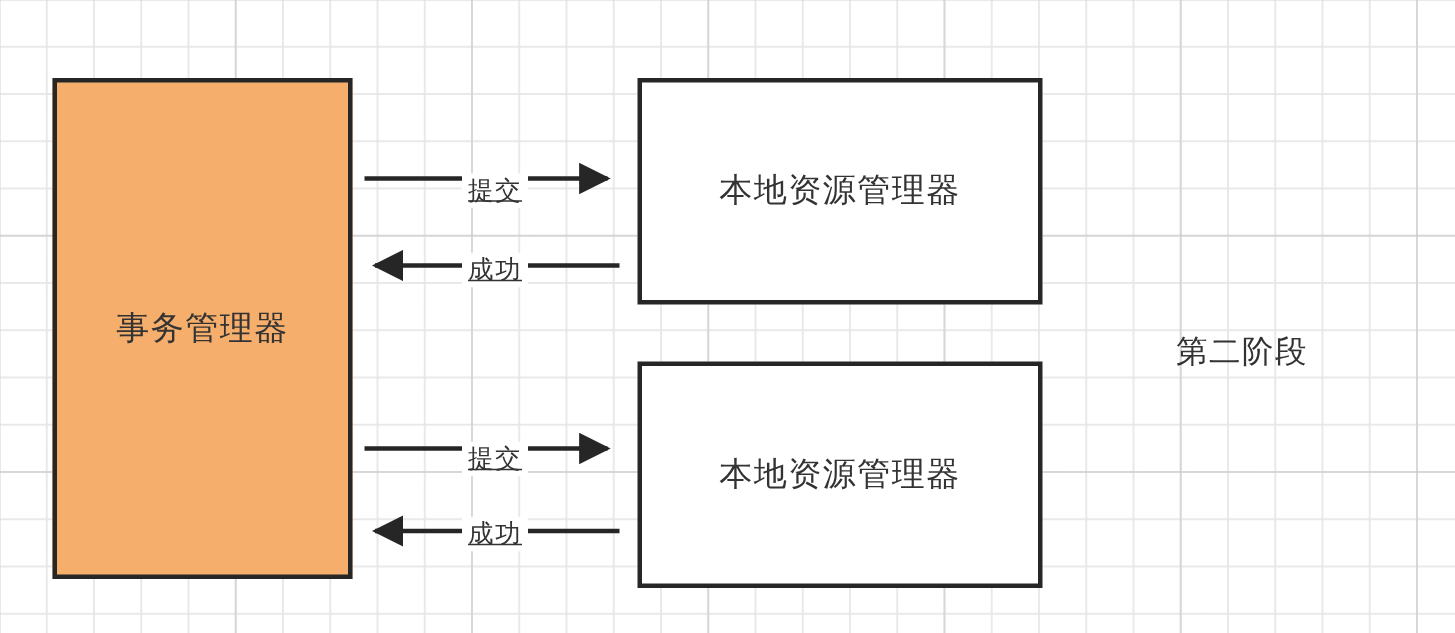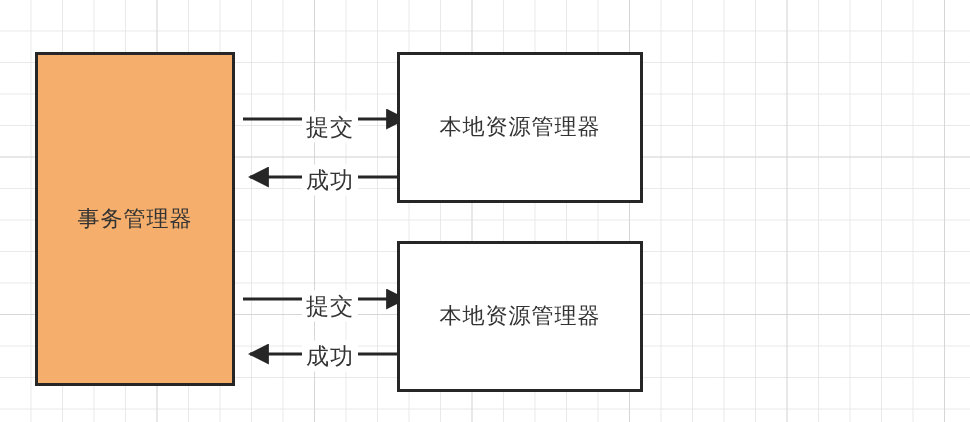--- a/index.html
+++ b/index.html
@@ -42,22 +42,22 @@
     line-height: 1.3;
   }
   .node-tm {
     left: 35px;
     top: 52px;
     width: 200px;
     height: 334px;
     background: #f5ae6b;
   }
   .node-rm {
-    left: 397px;
-    width: 246px;
+    left: 425px;
+    width: 270px;
     background: #ffffff;
   }
   .node-rm-top { top: 52px; height: 151px; }
   .node-rm-bottom { top: 241px; height: 151px; }
 
   .standalone-label {
     position: absolute;
     color: #333333;
     font-size: 21px;
     letter-spacing: 1px;
@@ -68,27 +68,28 @@
   svg.edges {
     position: absolute;
     left: 0;
     top: 0;
     width: 970px;
     height: 422px;
     overflow: visible;
   }
   .edge-label {
     position: absolute;
-    font-size: 23px;
+    font-size: 17px;
     color: #333333;
     background: #ffffff;
     padding: 0 4px;
     letter-spacing: 1px;
     white-space: nowrap;
     transform: translate(-50%, -50%);
+    text-decoration: underline;
   }
   .lbl-commit-1 { left: 330px; top: 127px; }
   .lbl-success-1 { left: 330px; top: 180px; }
   .lbl-commit-2 { left: 330px; top: 306px; }
   .lbl-success-2 { left: 330px; top: 356px; }
 </style>
 </head>
 <body>
 
 <div id="canvas">
@@ -125,14 +126,15 @@
   </div>
 
   <div class="edge-label lbl-commit-1">提交</div>
 
   <div class="edge-label lbl-success-1">成功</div>
 
   <div class="edge-label lbl-commit-2">提交</div>
 
   <div class="edge-label lbl-success-2">成功</div>
 
+  <div class="standalone-label label-phase">第二阶段</div>
 
 </div>
 
 </body></html>

